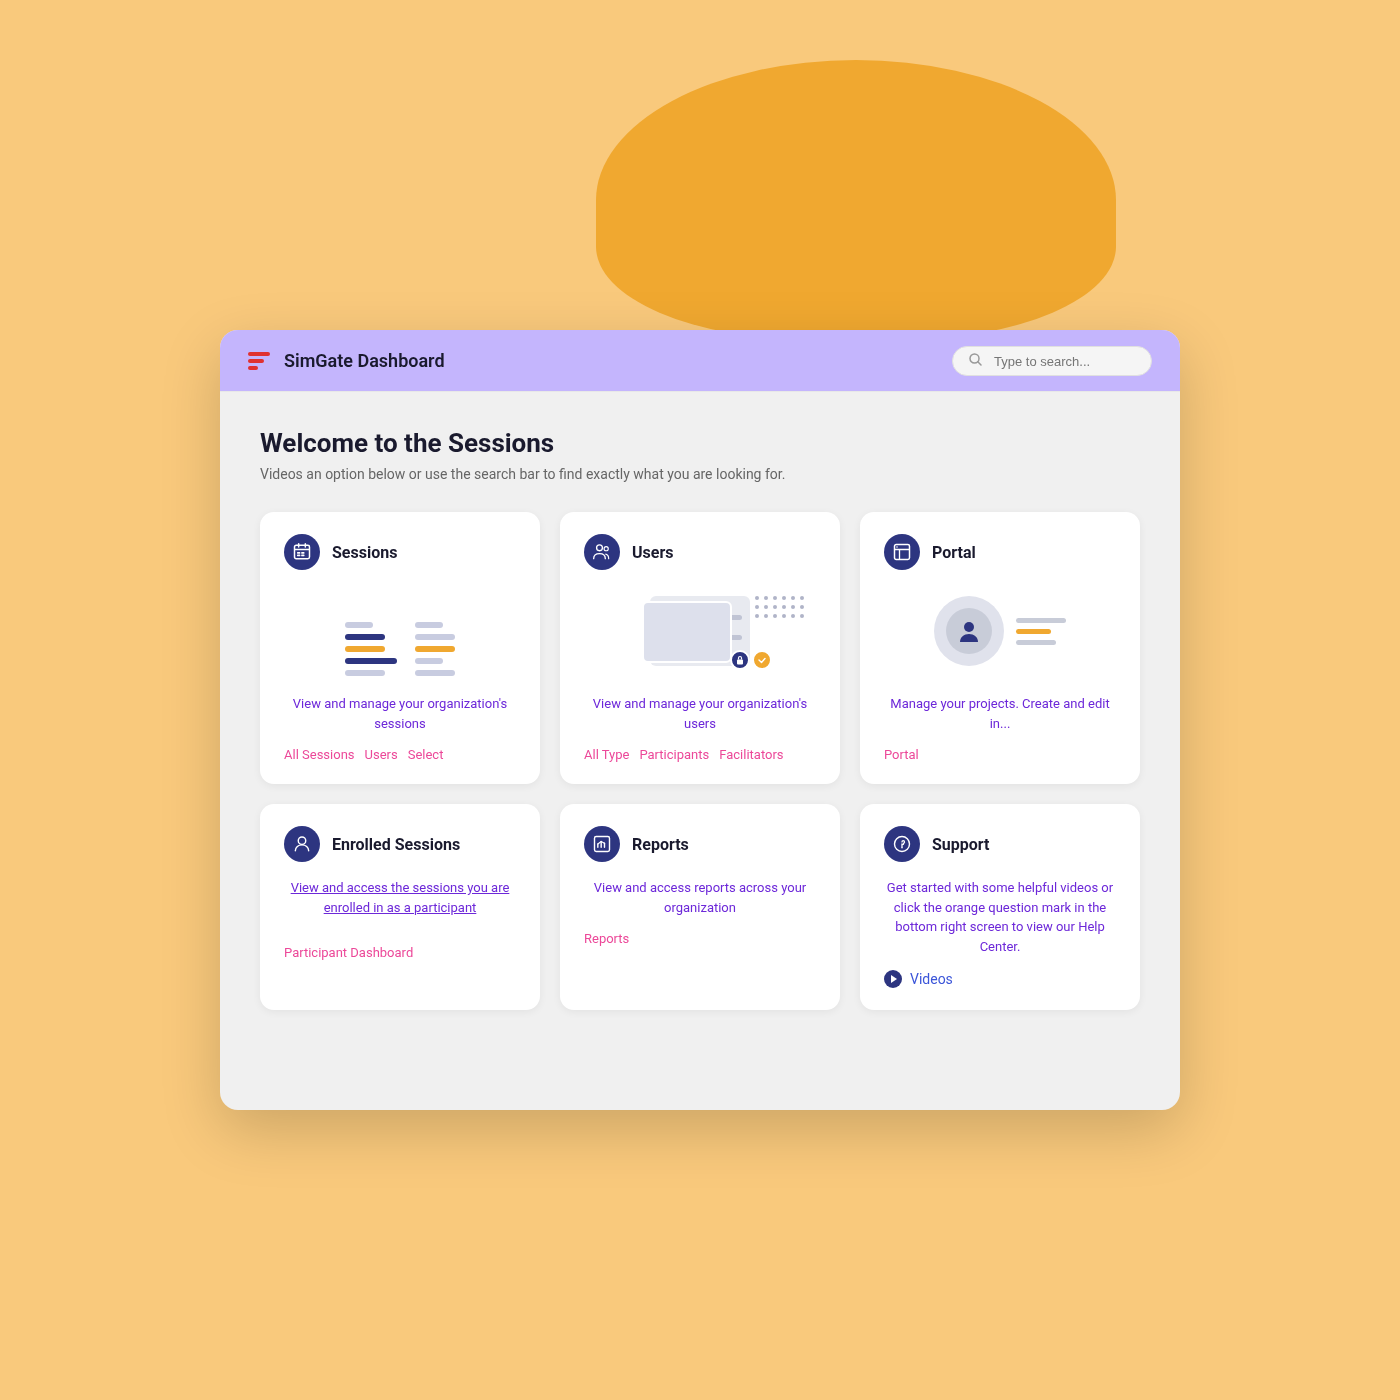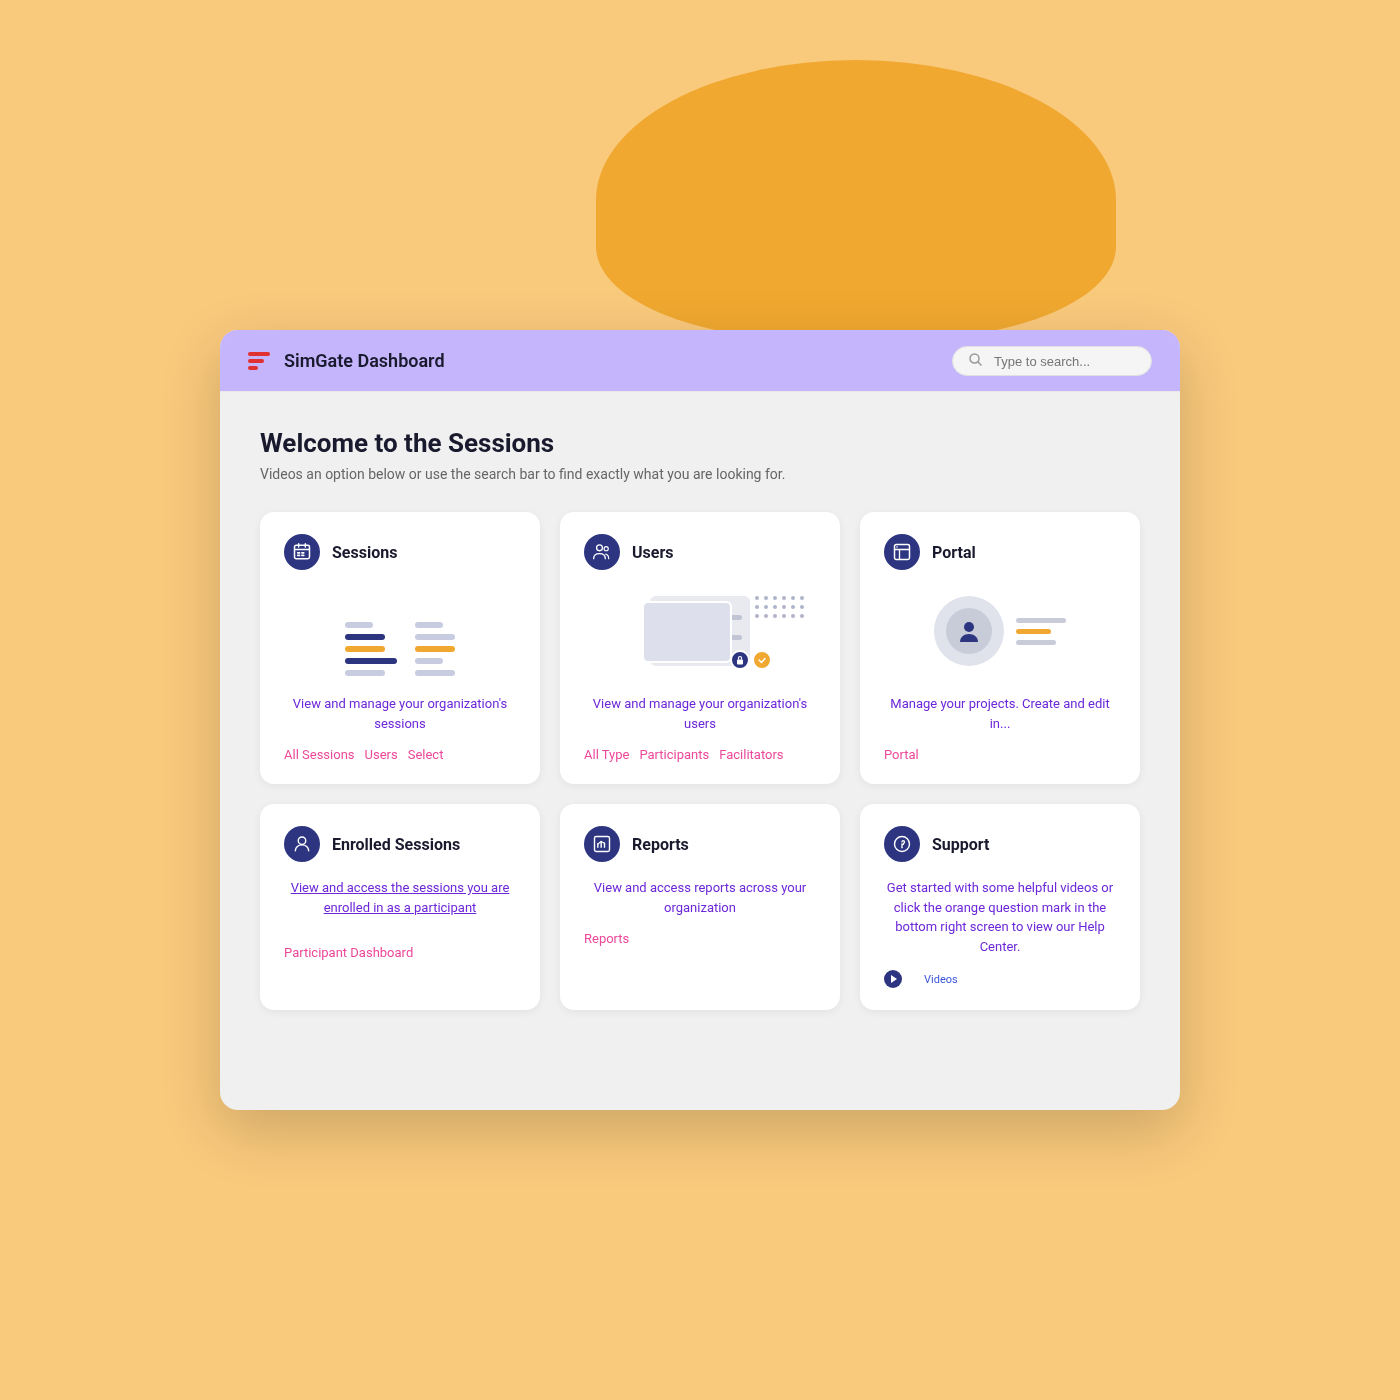--- a/index.html
+++ b/index.html
@@ -303,23 +303,23 @@
     }
 
     
     .support-icon-circle {
       background: #2d3580;
     }
 
     .play-icon {
       display: inline-flex;
       align-items: center;
-      gap: 22px;
+      gap: 8px;
       color: #3b55d9;
-      font-size: 11px;
+      font-size: 14px;
     }
 
     .play-circle {
       width: 18px;
       height: 18px;
       border-radius: 50%;
       background: #2d3580;
       display: inline-flex;
       align-items: center;
       justify-content: center;

